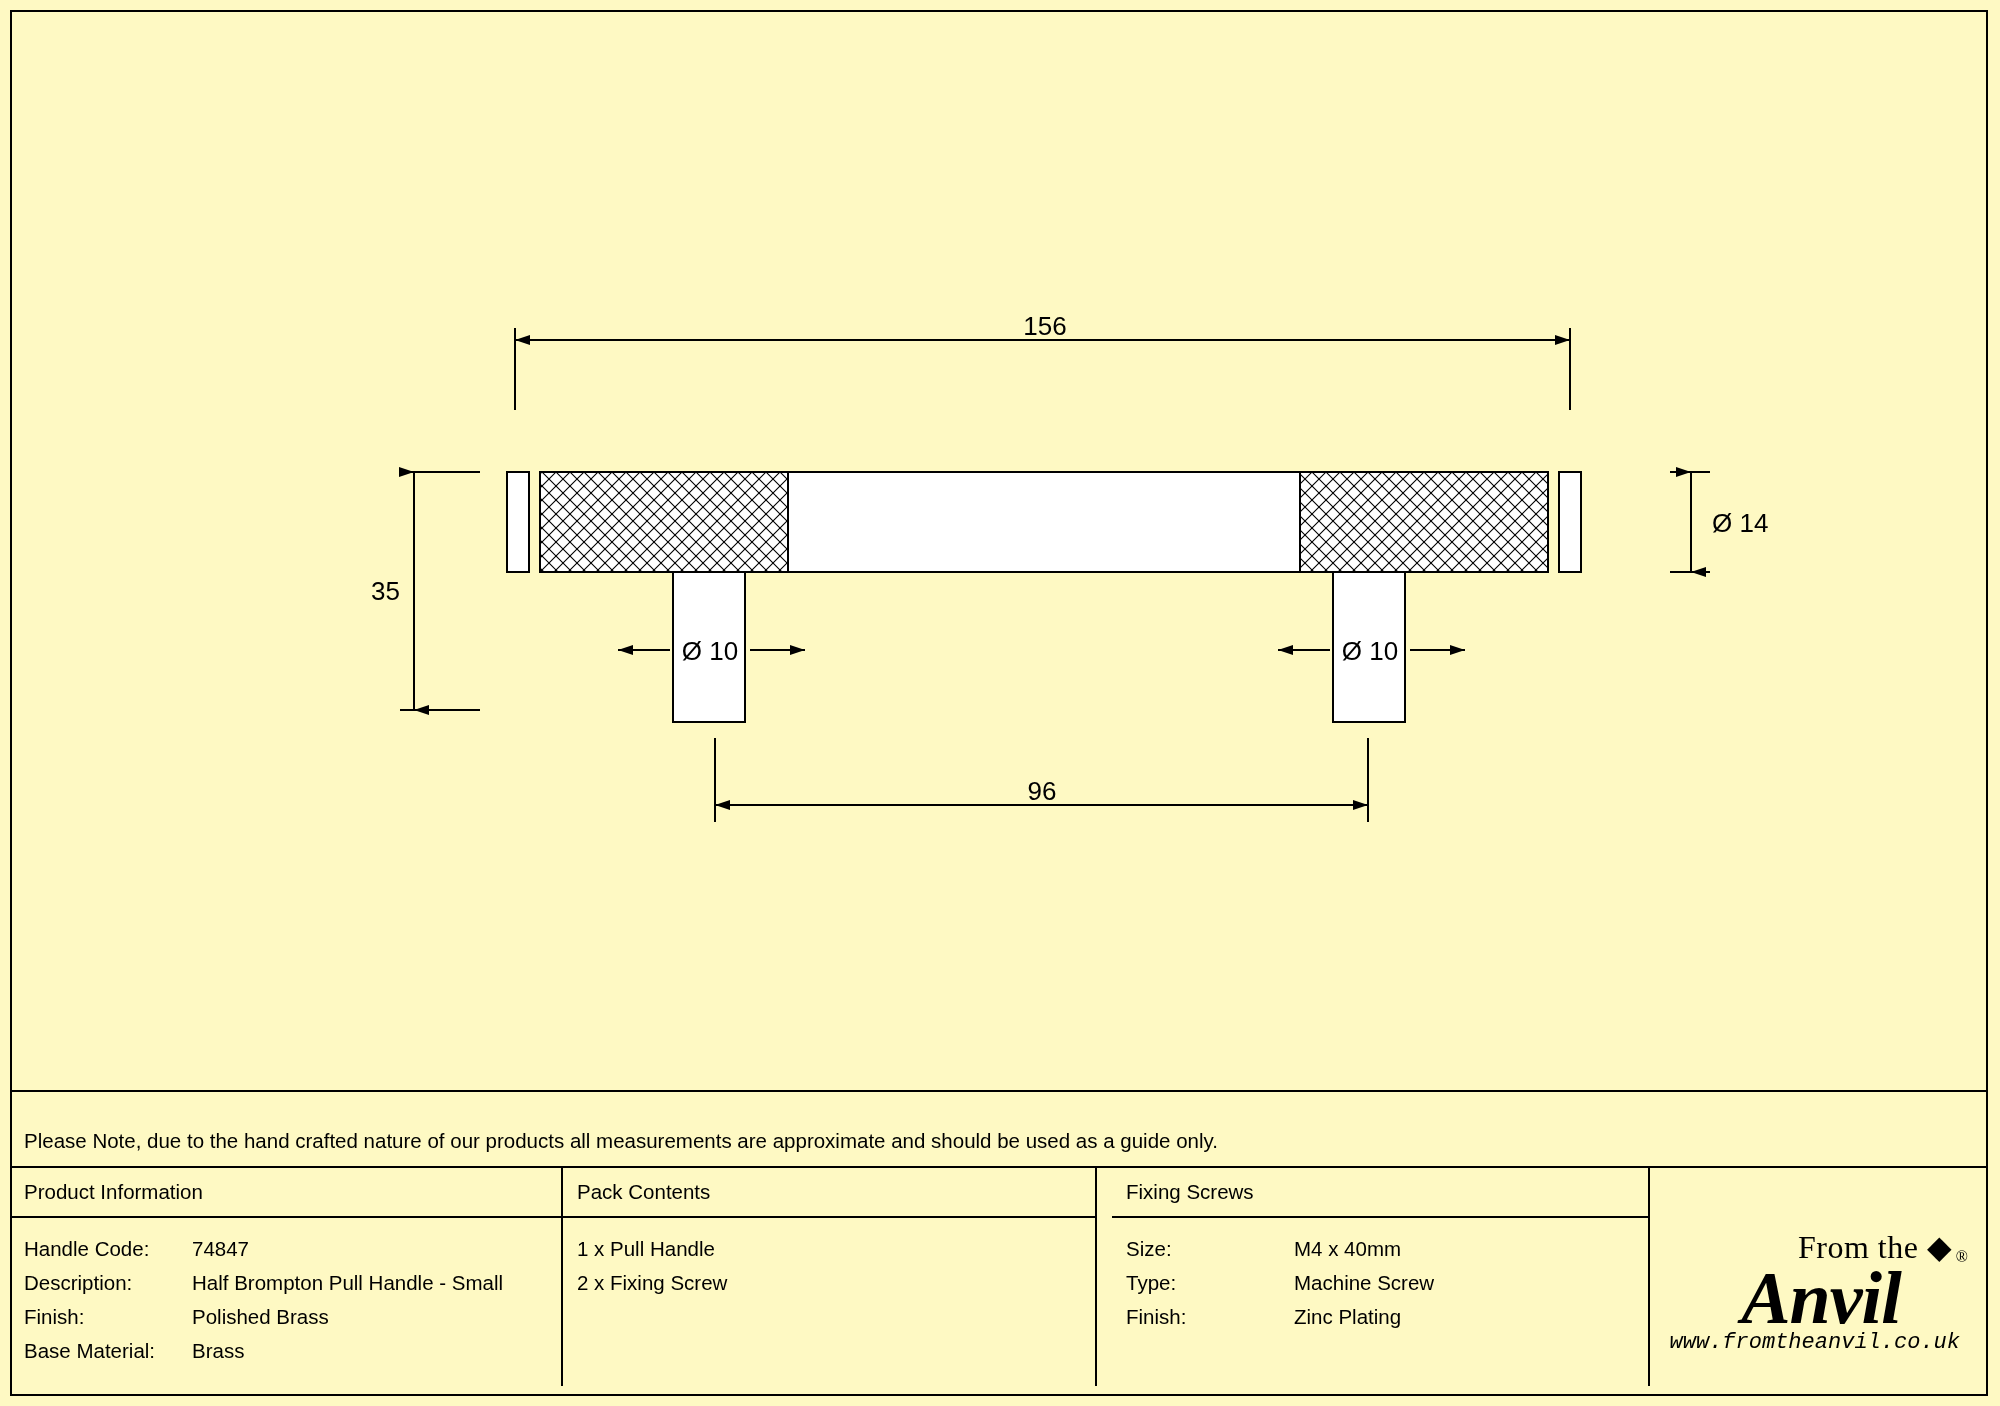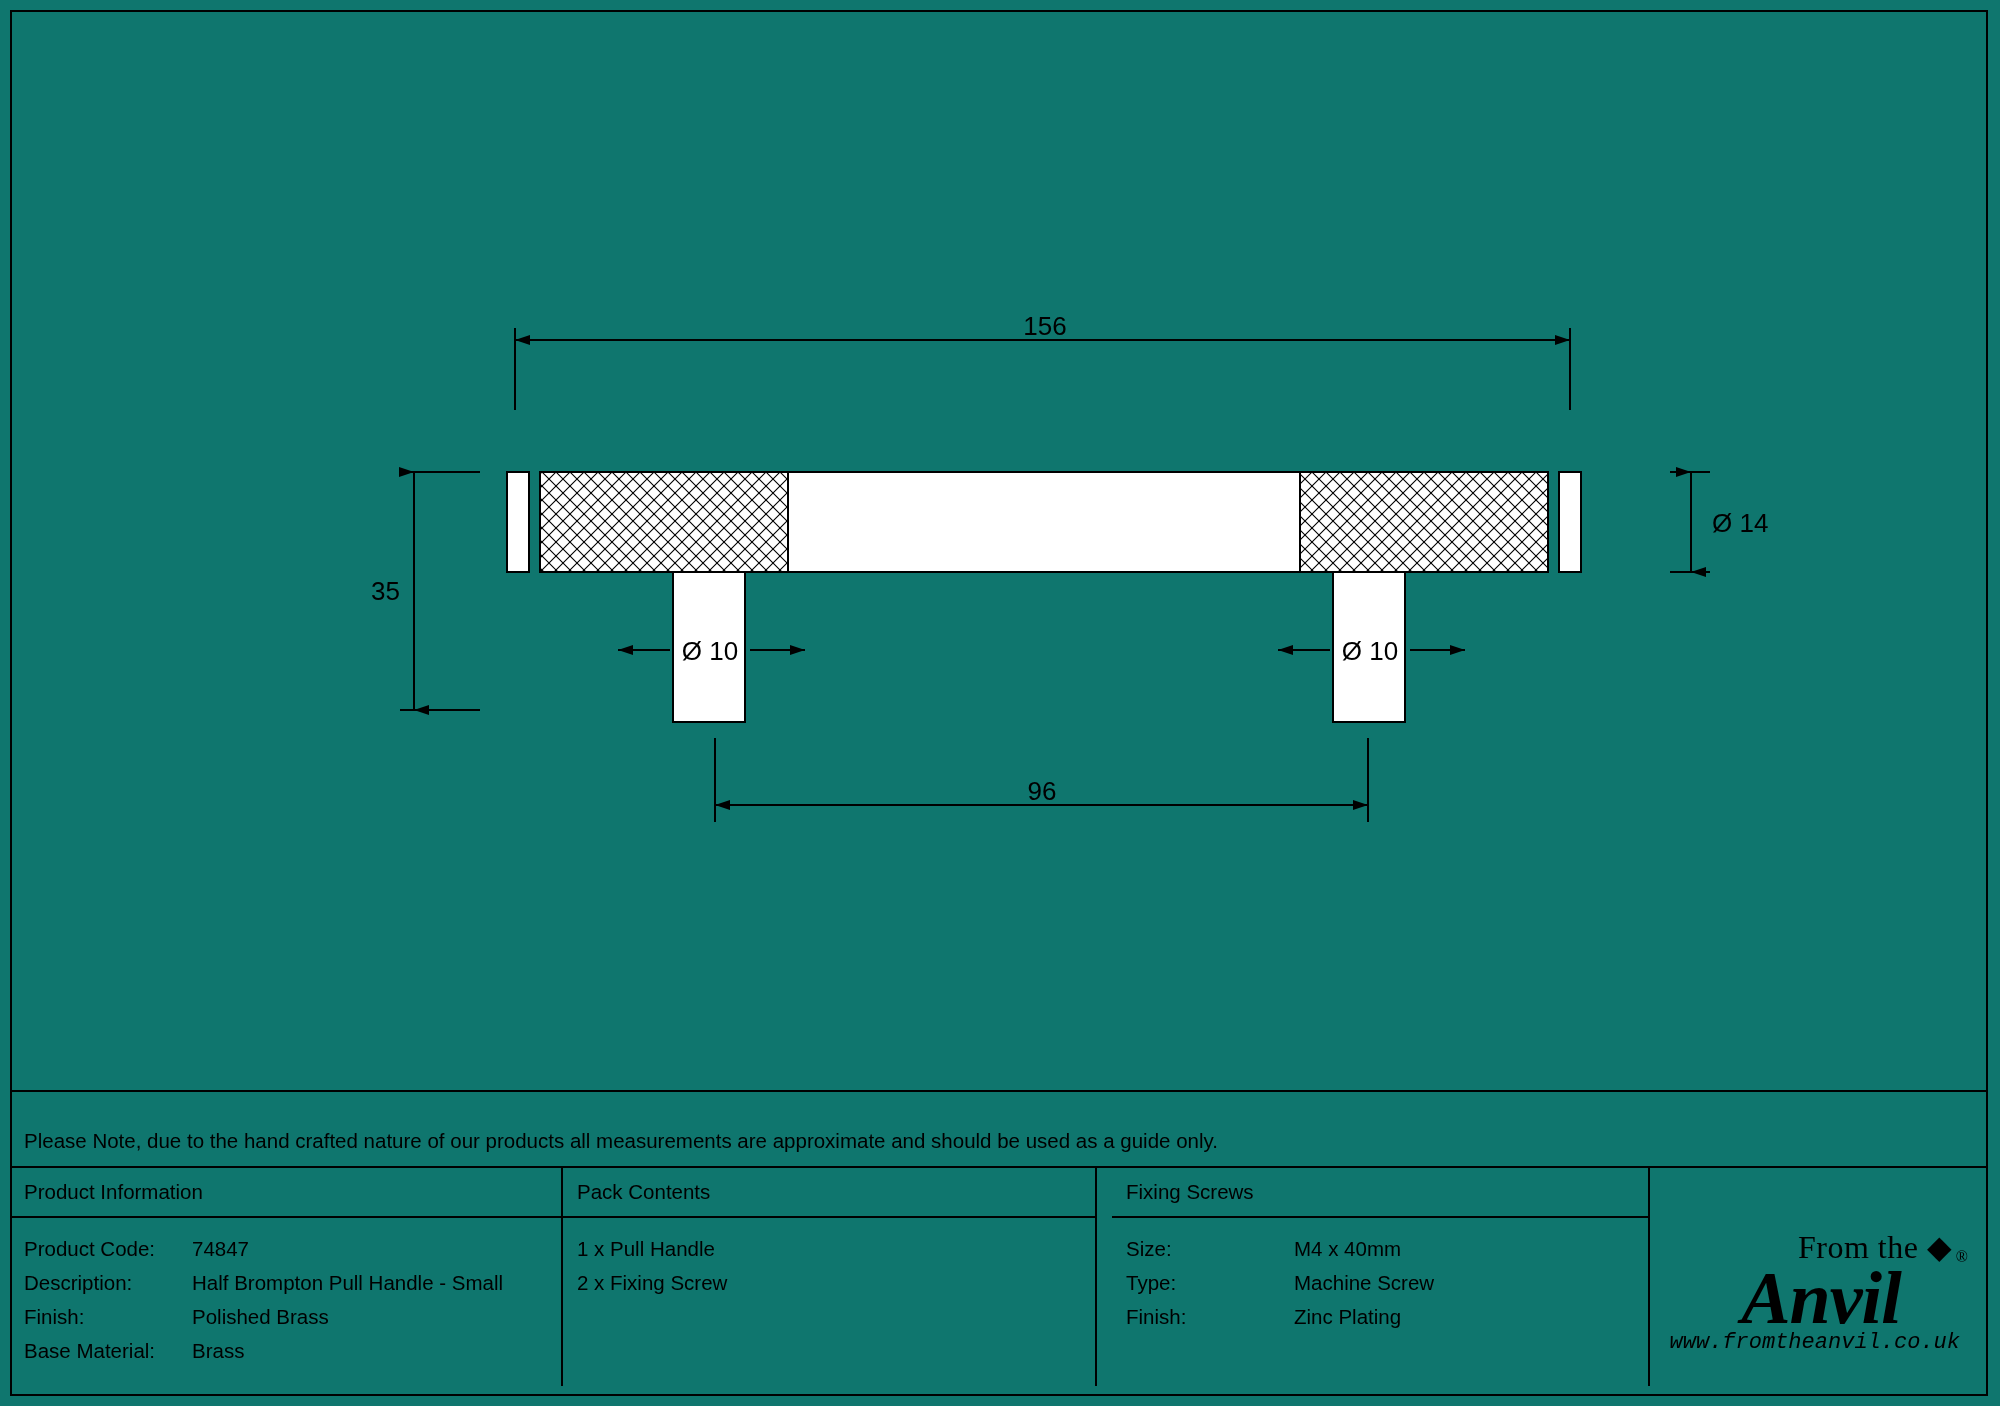--- a/index.html
+++ b/index.html
@@ -8,21 +8,21 @@
     background: #ffffff;
   }
   body {
     font-family: "Liberation Sans", sans-serif;
     color: #000000;
   }
   #sheet {
     position: relative;
     width: 2000px;
     height: 1406px;
-    background: #0f766e;
+    background: #fef9c3;
     box-sizing: border-box;
     overflow: hidden;
   }
   
   .sheet-border {
     position: absolute;
     left: 10px;
     top: 10px;
     width: 1978px;
     height: 1386px;
@@ -223,21 +223,21 @@
 
   <div id="info">
     <div class="note-row">Please Note, due to the hand crafted nature of our products all measurements are approximate and should be used as a guide only.</div>
 
     <div class="cols">
 
       <div class="col c1">
         <div class="col-head">Product Information</div>
         <div class="col-body">
           <div class="kv">
-            <span class="k">Product Code:</span>
+            <span class="k">Handle Code:</span>
             <span class="v">74847</span>
           </div>
           <div class="kv">
             <span class="k">Description:</span>
             <span class="v">Half Brompton Pull Handle - Small</span>
           </div>
           <div class="kv">
             <span class="k">Finish:</span>
             <span class="v">Polished Brass</span>
           </div>

